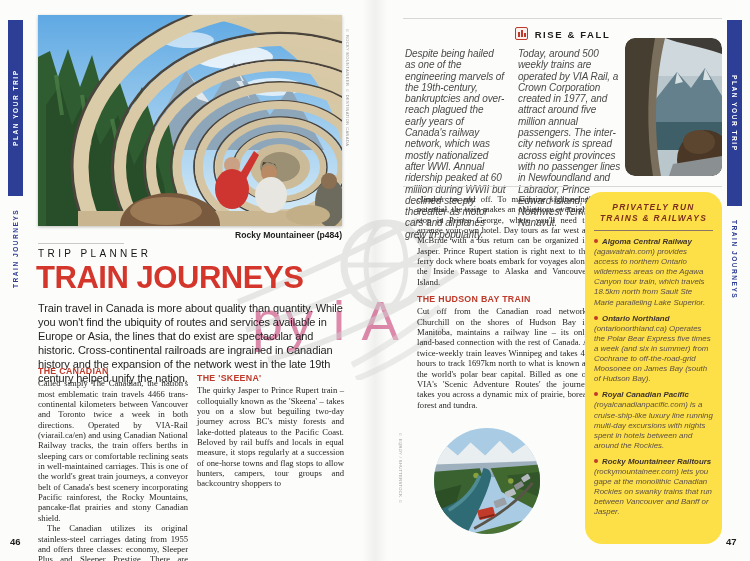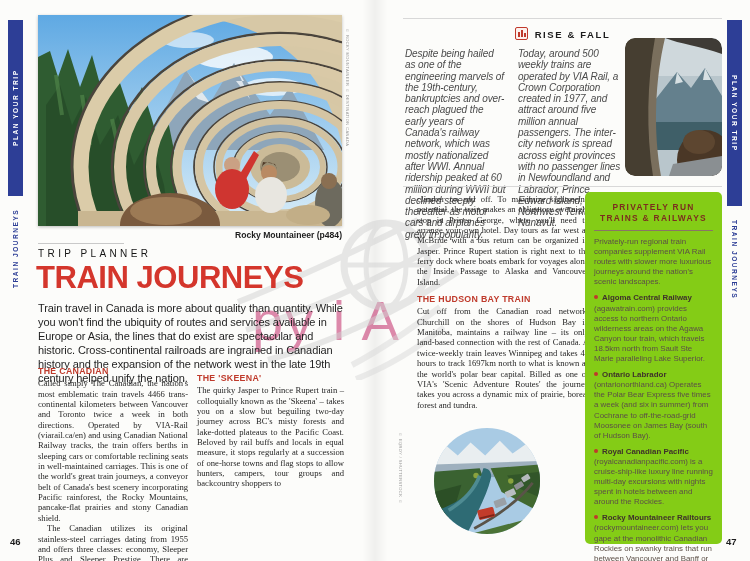--- a/index.html
+++ b/index.html
@@ -34,21 +34,21 @@
             color:#bf3a2b;letter-spacing:.3px;margin:0 0 2px 0;}
   .sec-head.gap{margin-top:7px;}
   
   .rf-rule{background:#d8d8d8;height:1px;}
   .rf-title{font-weight:bold;font-size:9.5px;letter-spacing:1.6px;color:#1c1c1c;}
   .rf-icon{display:inline-block;width:11px;height:11px;border:1px solid #c0392b;border-radius:2px;
            position:relative;margin-right:7px;vertical-align:-2px;background:#fdf1ee;}
   .rf-icon i{position:absolute;background:#c0392b;}
   .rf-col{font-size:10px;line-height:11.3px;color:#4a4a4a;letter-spacing:-.1px;font-style:italic;}
   
-  .pink{background:#84cc16;border-radius:5px;}
+  .pink{background:#fde047;border-radius:17px;font-style:italic;}
   .pk-title{font-weight:bold;font-size:8.4px;letter-spacing:1.3px;color:#7c2d1e;text-align:center;line-height:11px;}
   .pk-rule{height:1px;background:#8a7466;}
   .pk-body{font-size:7.9px;line-height:10.1px;color:#5c4f47;}
   .pk-body b{color:#3f322b;}
   .pk-item{margin:6px 0 0 0;}
   .dot{display:inline-block;width:4px;height:4px;border-radius:50%;background:#c0392b;
        margin-right:4px;vertical-align:1px;}
   
   .wm-text{font-size:56px;color:#be185d;opacity:.5;letter-spacing:2px;font-family:"Liberation Sans",sans-serif;}
   .wm{pointer-events:none;}
@@ -235,23 +235,22 @@
   </svg>
 
   <div class="abs pink" style="left:585px;top:192px;width:137px;height:352px;padding:0;box-sizing:border-box;">
     <div style="padding:10px 9px 0 9px;">
       <div class="pk-title">
         <div>PRIVATELY RUN</div>
         <div>TRAINS &amp; RAILWAYS</div>
       </div>
       <div class="pk-rule" style="margin:6px 0 6px 0;"></div>
       <div class="pk-body">
-        <p style="margin:0;">Privately-run regional train companies supplement VIA Rail routes with slower more luxurious journeys around the nation's scenic landscapes.</p>
         <p class="pk-item"><span class="dot"></span><b>Algoma Central Railway</b> <span>(agawatrain.com) provides access to northern Ontario wilderness areas on the Agawa Canyon tour train, which travels 18.5km north from Sault Ste Marie paralleling Lake Superior.</span></p>
-        <p class="pk-item"><span class="dot"></span><b>Ontario Labrador</b> <span>(ontarionorthland.ca) Operates the Polar Bear Express five times a week (and six in summer) from Cochrane to off-the-road-grid Moosonee on James Bay (south of Hudson Bay).</span></p>
+        <p class="pk-item"><span class="dot"></span><b>Ontario Northland</b> <span>(ontarionorthland.ca) Operates the Polar Bear Express five times a week (and six in summer) from Cochrane to off-the-road-grid Moosonee on James Bay (south of Hudson Bay).</span></p>
         <p class="pk-item"><span class="dot"></span><b>Royal Canadian Pacific</b> <span>(royalcanadianpacific.com) is a cruise-ship-like luxury line running multi-day excursions with nights spent in hotels between and around the Rockies.</span></p>
         <p class="pk-item"><span class="dot"></span><b>Rocky Mountaineer Railtours</b> <span>(rockymountaineer.com) lets you gape at the monolithic Canadian Rockies on swanky trains that run between Vancouver and Banff or Jasper.</span></p>
 
       </div>
     </div>
   </div>
 
 </div>
 
 </body></html>

